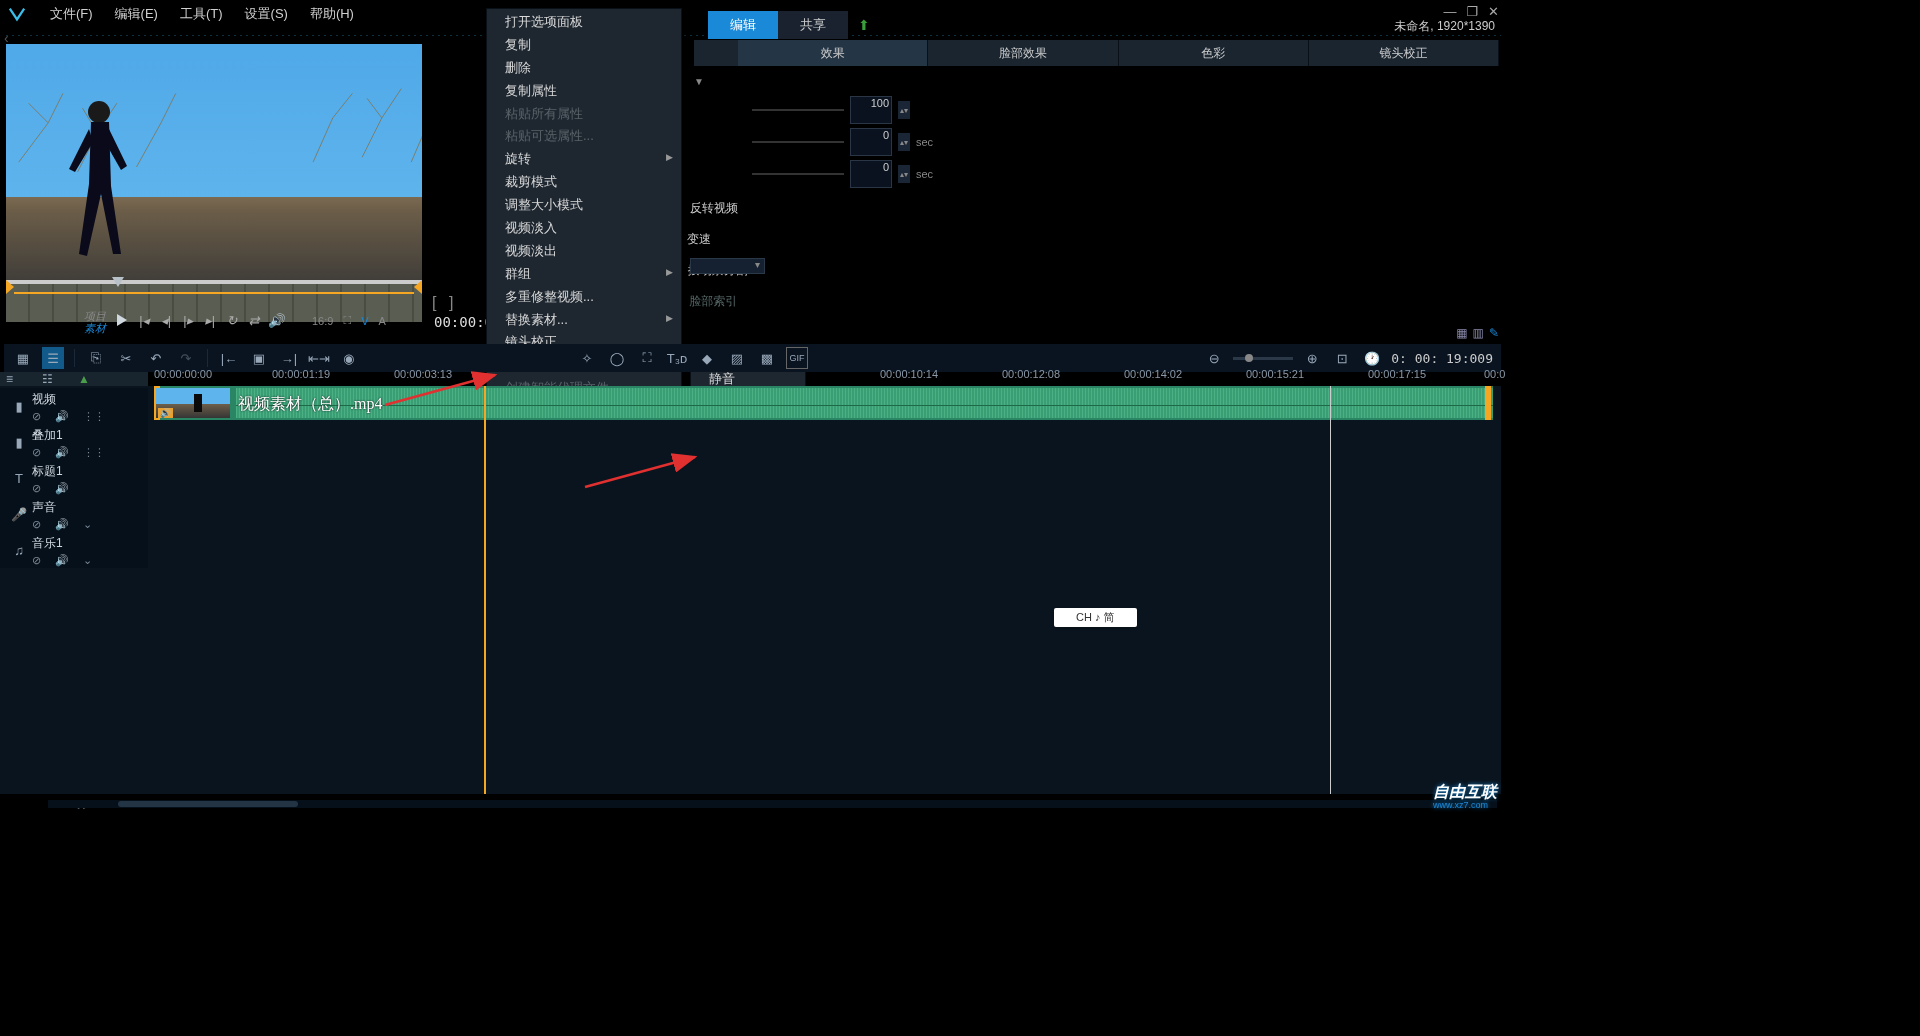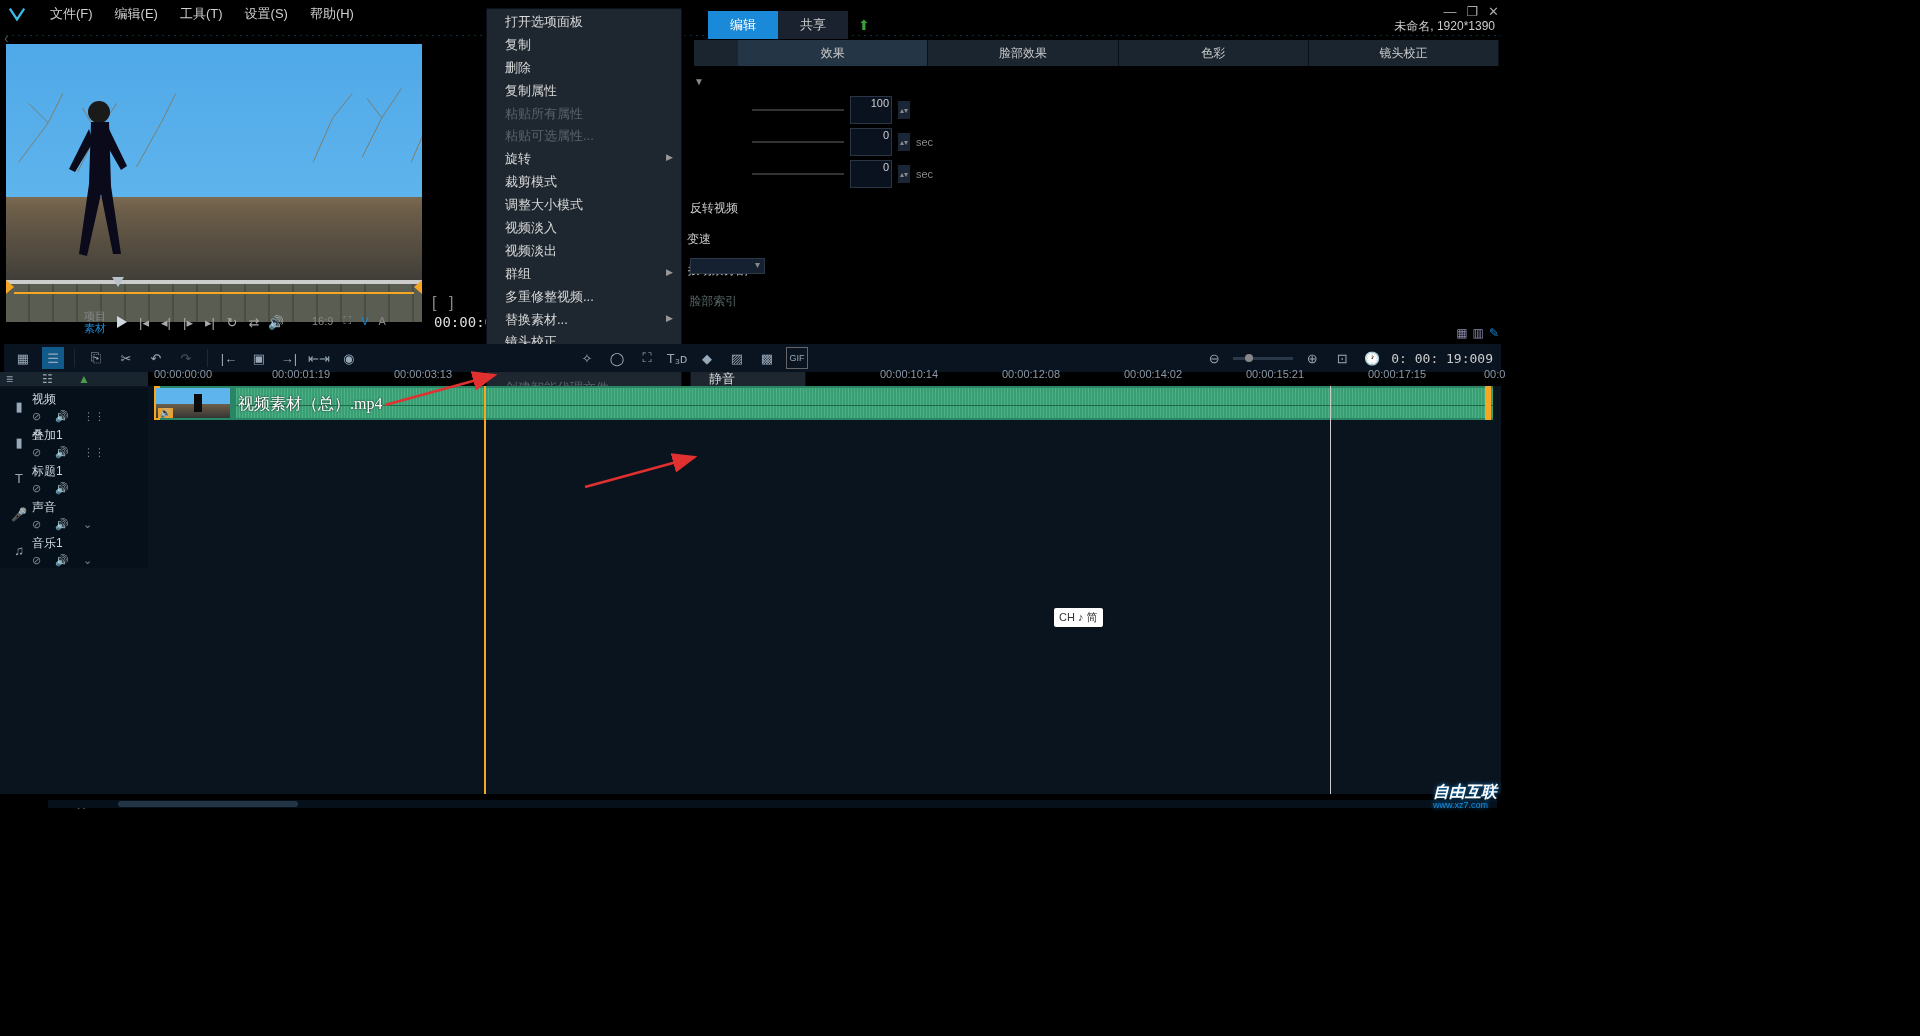--- a/index.html
+++ b/index.html
@@ -23,21 +23,21 @@
 .preview-img .bricks { position: absolute; bottom: 0; left: 0; right: 0; height: 38px; background: repeating-linear-gradient(90deg, #5a5d52 0, #5a5d52 22px, #4a4d42 22px, #4a4d42 24px); }
 
 .scrubber { position: absolute; left: 6px; top: 280px; width: 416px; height: 14px; }
 .scrub-left { position: absolute; left: 0; top: 0; width: 0; height: 0; border-left: 8px solid #f5a623; border-top: 7px solid transparent; border-bottom: 7px solid transparent; }
 .scrub-right { position: absolute; right: 0; top: 0; width: 0; height: 0; border-right: 8px solid #f5a623; border-top: 7px solid transparent; border-bottom: 7px solid transparent; }
 .scrub-line { position: absolute; left: 8px; right: 8px; top: 12px; height: 2px; background: #f5a623; }
 .scrub-marker { position: absolute; left: 106px; top: -3px; width: 0; height: 0; border-left: 6px solid transparent; border-right: 6px solid transparent; border-top: 10px solid #b8c0c8; }
 
 .brackets { position: absolute; left: 432px; top: 294px; font-size: 16px; color: #888; letter-spacing: 4px; }
 
-.transport { position: absolute; left: 84px; top: 310px; display: flex; align-items: center; gap: 2px; }
+.transport { position: absolute; left: 84px; top: 310px; display: flex; align-items: flex-start; gap: 2px; font-style: italic; }
 .transport .lbl { font-size: 11px; color: #888; margin-right: 4px; line-height: 1.1; }
 .transport .play { width: 20px; height: 20px; display: flex; align-items: center; justify-content: center; cursor: pointer; }
 .transport .tbtn { width: 20px; height: 20px; display: flex; align-items: center; justify-content: center; cursor: pointer; color: #aaa; font-size: 13px; }
 .right-ctrls { position: absolute; left: 312px; top: 314px; display: flex; gap: 10px; color: #888; font-size: 11px; align-items: flex-end; }
 .timecode { position: absolute; left: 434px; top: 314px; font-size: 14px; color: #ddd; font-family: monospace; }
 
 .top-tabs { position: absolute; left: 708px; top: 11px; display: flex; gap: 0; }
 .top-tabs .tab { padding: 5px 22px; font-size: 13px; background: #1a2230; color: #ccc; cursor: pointer; }
 .top-tabs .tab.active { background: #1a8ad8; color: #fff; }
 .top-tabs .cloud { margin-left: 10px; color: #3a9e3a; font-size: 14px; align-self: center; }
@@ -109,21 +109,21 @@
 .playhead-line { position: absolute; top: -2px; bottom: 0; width: 1px; background: #ccc; left: 1182px; }
 .playhead-line::before { content: ""; position: absolute; top: -6px; left: -5px; width: 0; height: 0; border-left: 5px solid transparent; border-right: 5px solid transparent; border-top: 8px solid #ccc; }
 .midline { position: absolute; left: 0; right: 0; top: 17px; height: 1px; background: #1e6a48; }
 .orange-cursor { position: absolute; left: 336px; top: 0; bottom: 0; width: 2px; background: #f5a623; z-index: 5; }
 
 .bottom-scroll { position: absolute; left: 48px; bottom: 4px; right: 8px; height: 8px; background: #06101a; }
 .bottom-scroll .thumb-sc { position: absolute; left: 70px; width: 180px; height: 6px; top: 1px; background: #233545; border-radius: 3px; }
 .bottom-left-ic { position: absolute; left: 60px; bottom: 0; display: flex; gap: 4px; color: #7a8a98; font-size: 12px; }
 .watermark { position: absolute; right: 8px; bottom: 2px; font-size: 16px; font-weight: bold; color: #fff; text-shadow: 0 0 4px #1a8ad8; font-style: italic; }
 .watermark .sub { font-size: 9px; color: #1a8ad8; display: block; font-style: normal; margin-top: -3px; font-weight: normal; }
-.ime-badge { position: absolute; left: 1054px; top: 608px; background: #fff; color: #333; font-size: 11px; padding: 2px 5px; border-radius: 2px; box-shadow: 0 1px 3px rgba(0,0,0,0.3); text-align: center; }
+.ime-badge { position: absolute; left: 1054px; top: 608px; background: #fff; color: #333; font-size: 11px; padding: 2px 22px; border-radius: 2px; box-shadow: 0 1px 3px rgba(0,0,0,0.3); text-align: center; }
 .right-tools { position: absolute; right: 6px; top: 326px; display: flex; gap: 5px; color: #88a; font-size: 12px; }
 </style>
 </head>
 <body>
 
 <div class="menubar">
   <div class="logo">
     <svg viewBox="0 0 20 20">
         <path d="M2 4 L10 16 L18 4" stroke="#3abde8" stroke-width="2.5" fill="none"></path>
       </svg>

